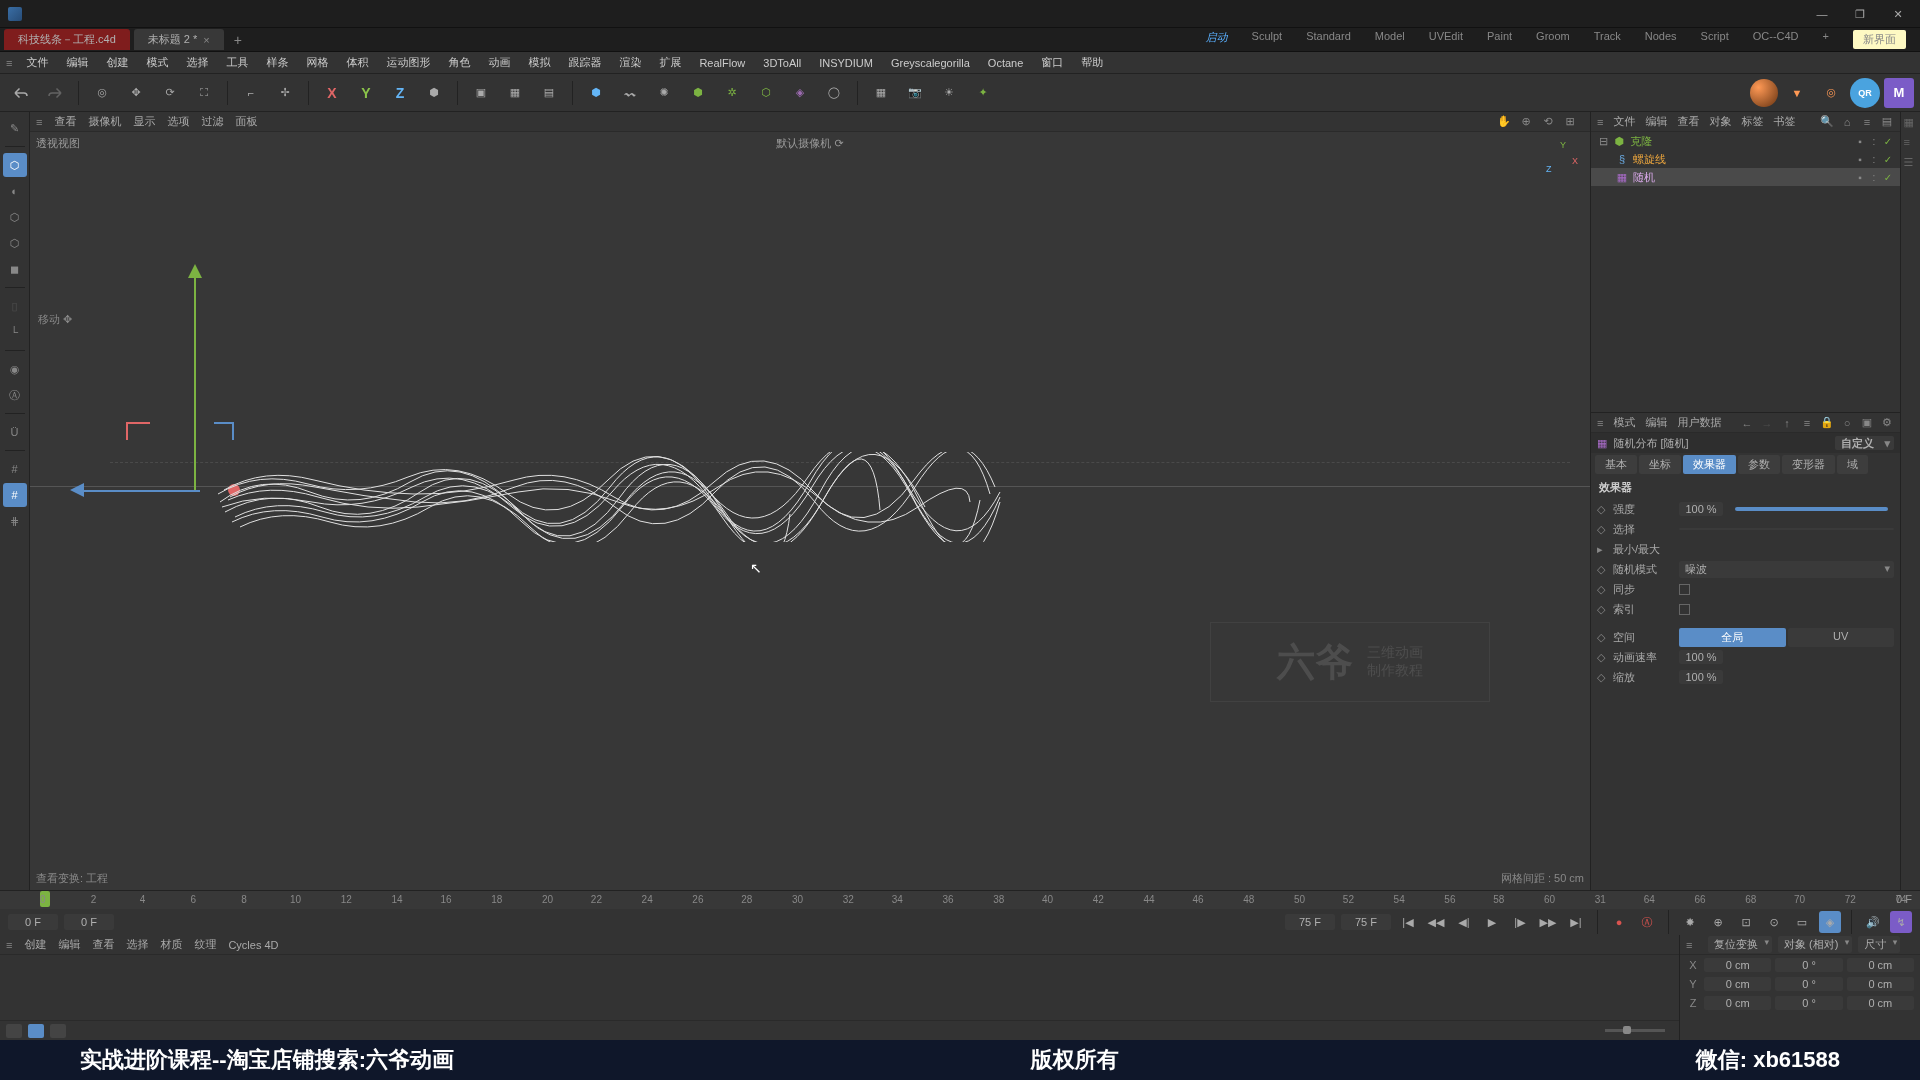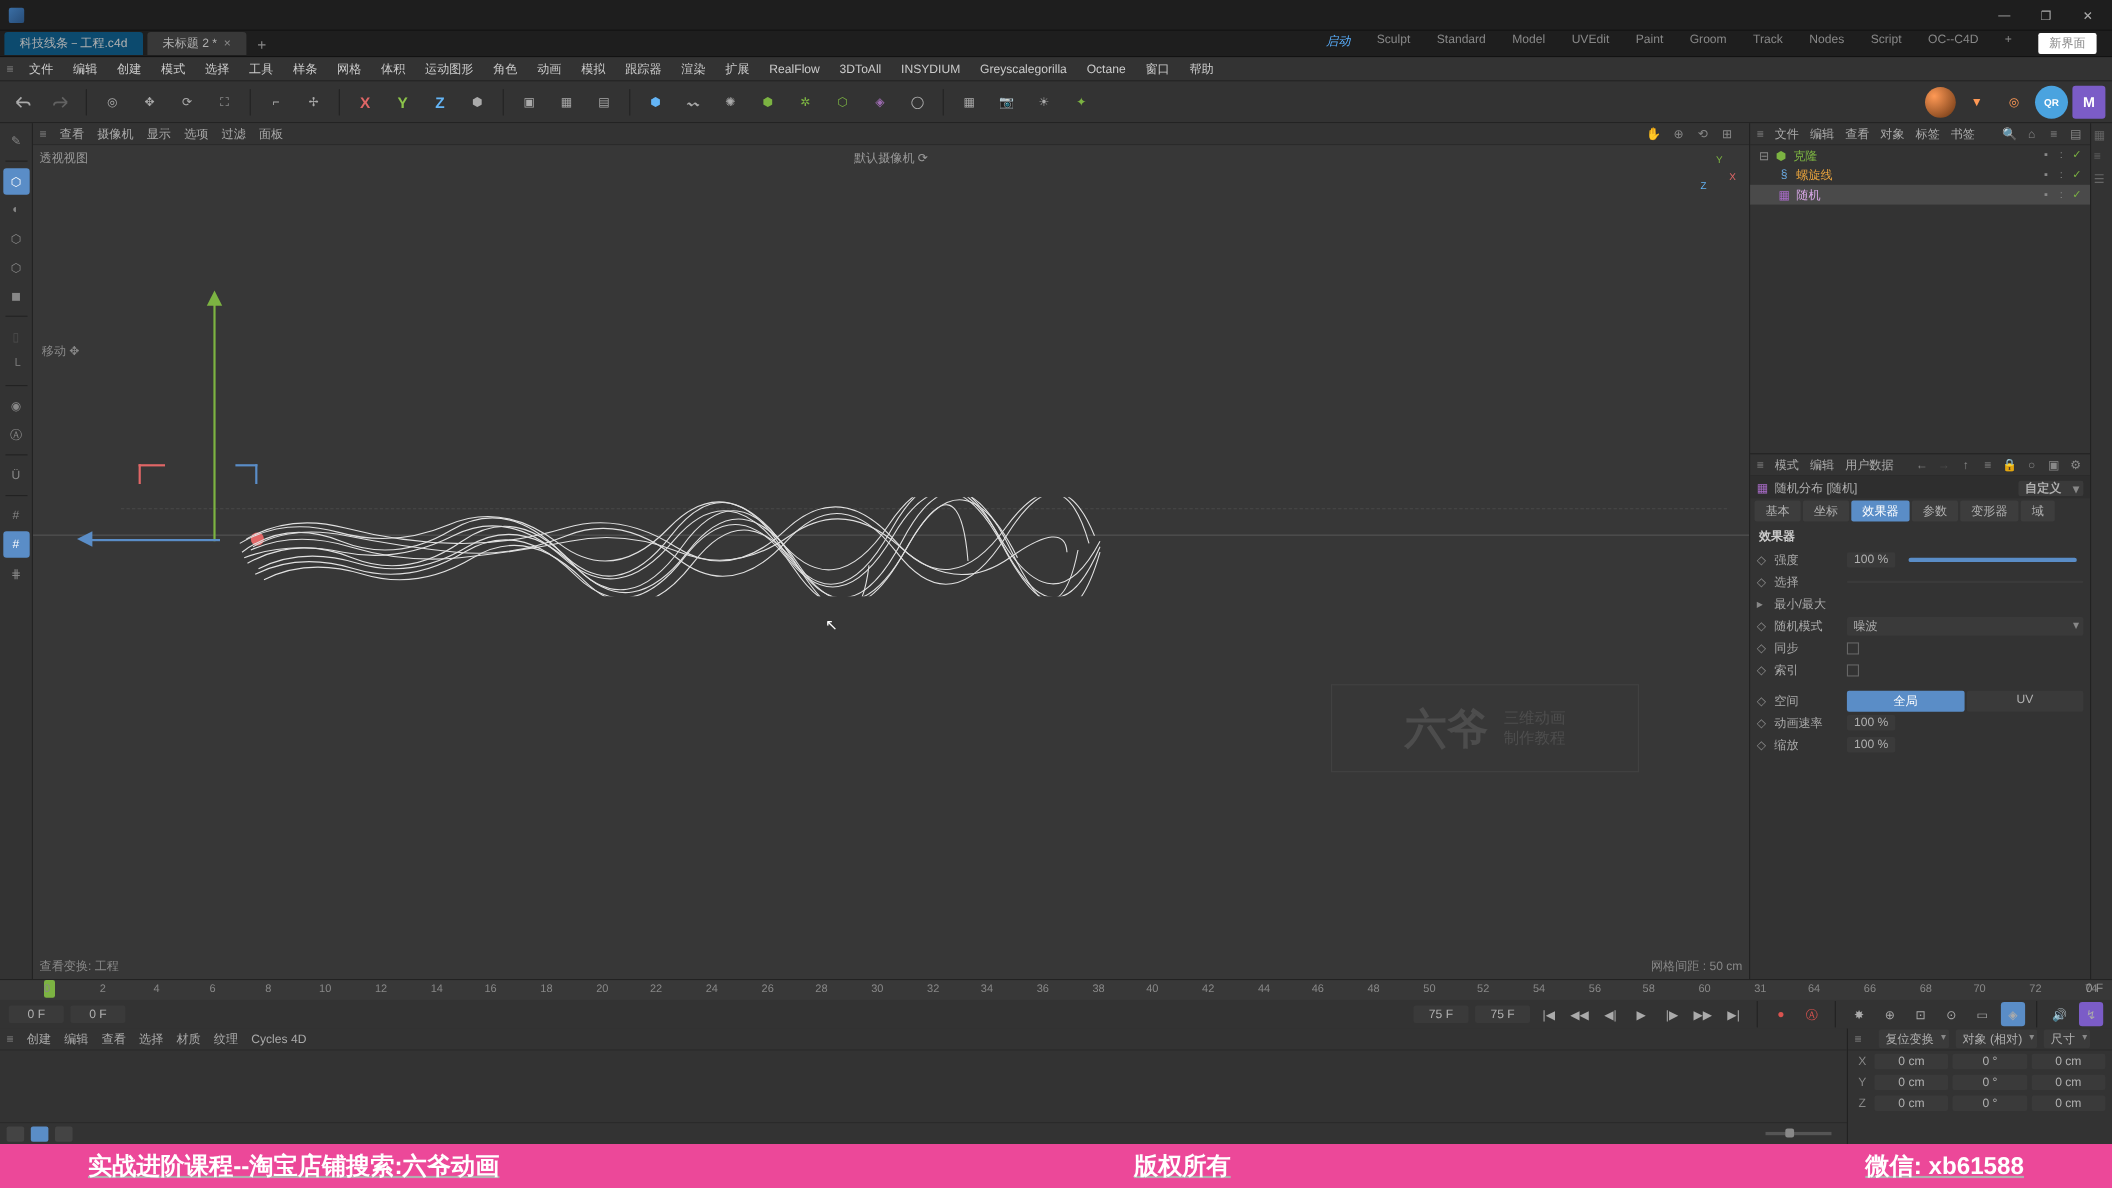--- a/index.html
+++ b/index.html
@@ -4,28 +4,28 @@
 <style>
 * { margin:0; padding:0; box-sizing:border-box; font-family:"Microsoft YaHei",Arial,sans-serif; font-size:11px; color:#b0b0b0; user-select:none; }
 body { background:#2a2a2a; width:1920px; height:1080px; overflow:hidden; position:relative; }
 .titlebar { height:28px; background:#1e1e1e; display:flex; align-items:center; padding:0 8px; border-bottom:1px solid #111; }
 .titlebar .logo { width:14px; height:14px; background:linear-gradient(135deg,#3a6ea5,#274c77); border-radius:2px; margin-right:8px; }
 .titlebar .title { flex:1; color:#ddd; }
 .winbtns { display:flex; gap:6px; position:absolute; right:6px; top:4px; }
 .winbtn { width:32px; height:20px; display:flex; align-items:center; justify-content:center; color:#aaa; cursor:pointer; }
 
 .tabbar { height:24px; background:#1e1e1e; display:flex; align-items:center; padding:0 4px; gap:4px; border-bottom:1px solid #111; }
-.doc-tab { padding:3px 14px; background:#0c4a6e; border-radius:3px 3px 0 0; color:#aaa; position:relative; display:flex; align-items:center; gap:6px; }
+.doc-tab { padding:3px 14px; background:#7f1d1d; border-radius:3px 3px 0 0; color:#aaa; position:relative; display:flex; align-items:center; gap:6px; }
 .doc-tab.active { background:#383838; color:#ccc; }
 .tab-close { color:#888; cursor:pointer; }
 .tab-add { color:#888; cursor:pointer; margin-left:6px; font-size:14px; }
 .tabbar-right { margin-left:auto; display:flex; gap:24px; padding-right:10px; }
 .layout-item { color:#888; cursor:pointer; }
 .layout-item.active { color:#5ab0ff; font-style:italic; }
-.layout-new { background:#ffffff; padding:2px 10px; border-radius:2px; }
+.layout-new { background:#fef9c3; padding:2px 10px; border-radius:2px; }
 
 .menubar { height:22px; background:#333; display:flex; align-items:center; padding:0 6px; gap:2px; border-bottom:1px solid #222; }
 .menu-item { padding:3px 8px; color:#ccc; cursor:pointer; }
 
 .toolbar { height:38px; background:#333; display:flex; align-items:center; padding:0 6px; gap:4px; border-bottom:1px solid #222; }
 .tb-sep { width:1px; height:24px; background:#222; margin:0 4px; }
 .tb-btn { width:30px; height:30px; display:flex; align-items:center; justify-content:center; border-radius:3px; cursor:pointer; color:#aaa; }
 .tb-btn svg { width:18px; height:18px; }
 .tb-axis { font-size:14px; font-weight:bold; }
 .tb-axis.x{color:#e06666;} .tb-axis.y{color:#8bc34a;} .tb-axis.z{color:#64b5f6;}
@@ -140,21 +140,21 @@
 
 .coord-panel { width:240px; display:flex; flex-direction:column; }
 .coord-hdr { height:20px; display:flex; align-items:center; padding:0 6px; gap:6px; border-bottom:1px solid #2a2a2a; }
 .coord-hdr .hm { width:16px; color:#888; }
 .coord-dd { background:#3a3a3a; padding:1px 14px 1px 6px; border-radius:2px; position:relative; }
 .coord-dd::after { content:"▾"; position:absolute; right:3px; top:1px; color:#888; font-size:9px; }
 .coord-row { display:flex; align-items:center; height:19px; padding:0 6px; gap:4px; }
 .coord-lbl { width:14px; text-align:center; color:#888; }
 .coord-val { flex:1; background:#3a3a3a; text-align:center; padding:1px 0; border-radius:2px; }
 
-.footer-overlay { position:absolute; bottom:0; left:0; right:0; height:40px; background:#ec4899; display:flex; align-items:center; justify-content:space-between; padding:0 80px;text-decoration:underline; }
+.footer-overlay { position:absolute; bottom:0; left:0; right:0; height:40px; background:#0f172a; display:flex; align-items:center; justify-content:space-between; padding:0 80px; }
 .footer-txt { color:#fff; font-size:22px; font-weight:bold; }
 </style>
 </head>
 <body>
 
 <div class="titlebar">
   <div class="logo"></div>
   <div class="winbtns">
     <div class="winbtn">—</div>
     <div class="winbtn">❐</div>

